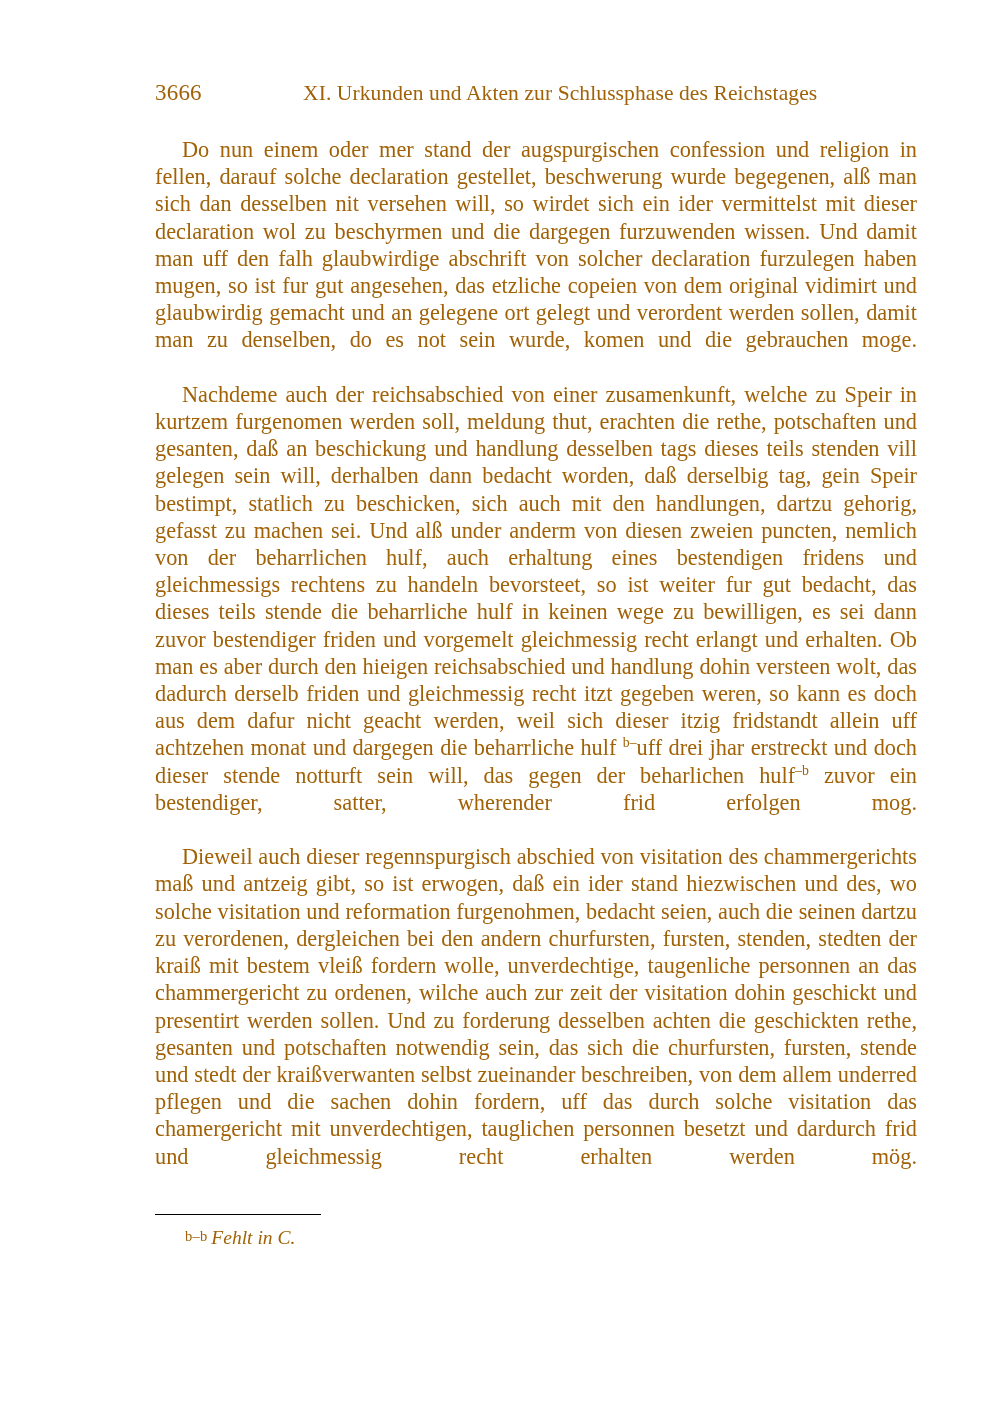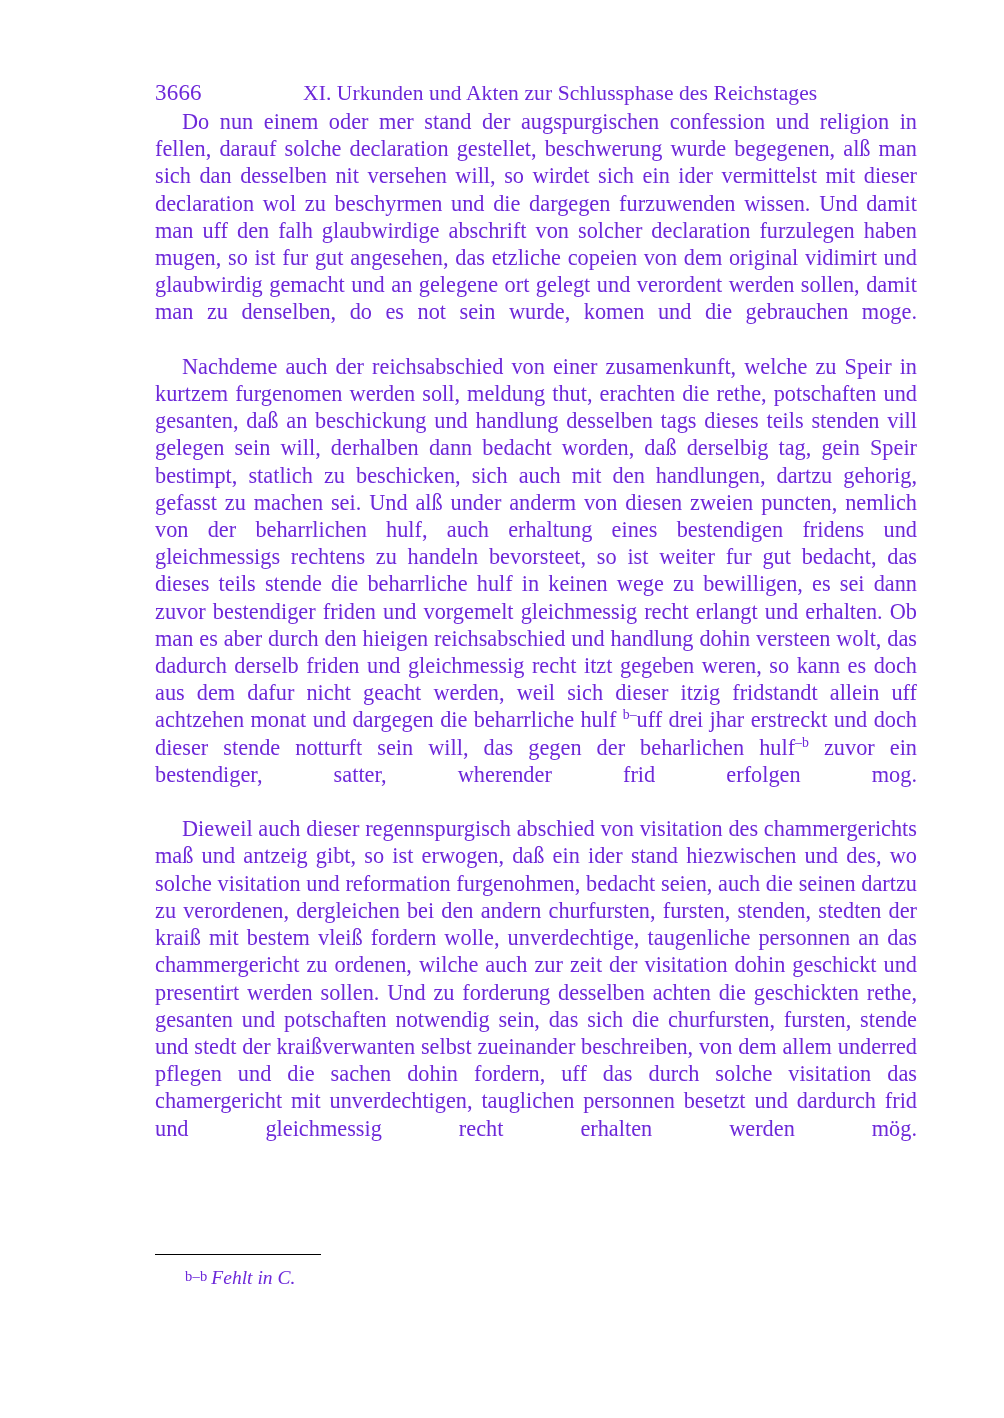--- a/index.html
+++ b/index.html
@@ -8,21 +8,21 @@
     background: #ffffff;
   }
   .page {
     position: relative;
     width: 1004px;
     height: 1418px;
     background: #ffffff;
     margin: 0 auto;
     overflow: hidden;
     font-family: "Liberation Serif", "DejaVu Serif", serif;
-    color: #6d28d9;
+    color: #a16207;
   }
 
   
   .running-head {
     position: absolute;
     left: 155px;
     top: 78px;
     width: 762px;
     height: 30px;
     font-size: 22px;
@@ -38,21 +38,21 @@
   .head-title {
     display: inline-block;
     font-size: 21.5px;
     letter-spacing: 0.1px;
   }
 
   
   .body-text {
     position: absolute;
     left: 155px;
-    top: 108px;
+    top: 136px;
     width: 762px;
     font-size: 22.3px;
     line-height: 27.2px;
     text-align: justify;
     text-justify: inter-word;
     hyphens: none;
   }
   .body-text p {
     margin: 0;
     text-indent: 27px;
@@ -70,21 +70,21 @@
     font-size: 0.62em;
     vertical-align: super;
     line-height: 0;
     letter-spacing: 0;
   }
 
   
   .footnote-block {
     position: absolute;
     left: 155px;
-    top: 1254px;
+    top: 1214px;
     width: 762px;
   }
   .footnote-rule {
     width: 166px;
     height: 1px;
     background: #000000;
     margin: 0 0 9px 0;
   }
   .footnote-line {
     font-size: 19px;

